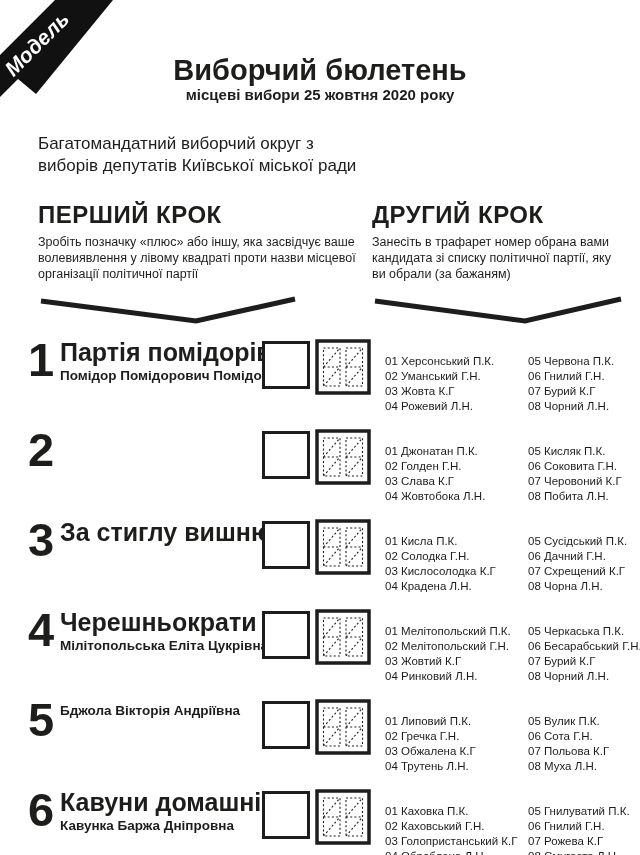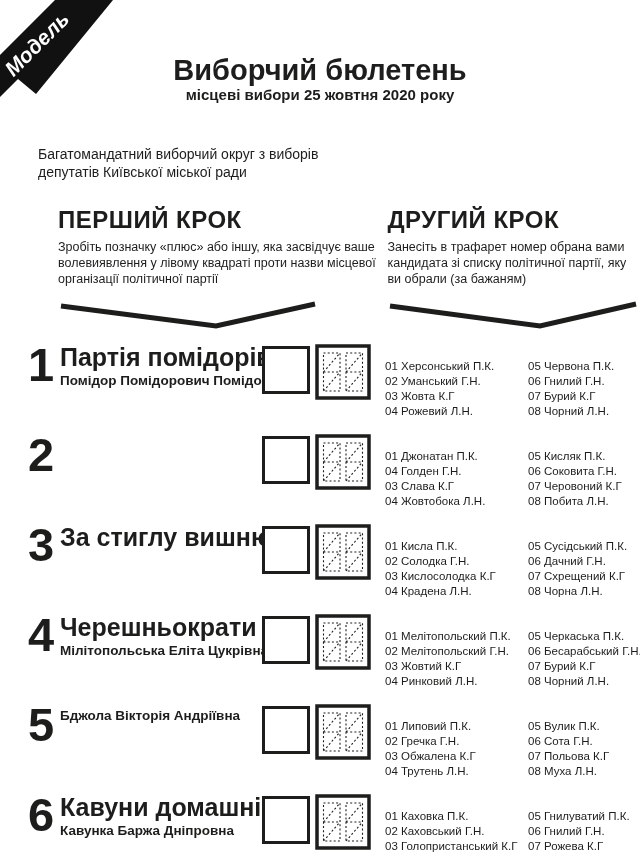--- a/index.html
+++ b/index.html
@@ -4,24 +4,24 @@
 <style>
   html,body{margin:0;padding:0;}
   body{
     width:640px;height:855px;background:#ffffff;color:#1d1d1b;
     font-family:"Liberation Sans", sans-serif;position:relative;overflow:hidden;
   }
   .ribbon{position:absolute;top:0;left:0;width:125px;height:125px;}
   .header{text-align:center;margin-top:55px;line-height:1.05;}
   .title{font-size:29px;font-weight:bold;}
   .subtitle{font-size:15px;font-weight:bold;margin-top:2px;}
-  .info-row{display:flex;margin:42px 0 0 38px;font-size:14px;line-height:1.3;}
+  .info-row{display:flex;margin:30px 0 0 38px;font-size:17px;line-height:1.3;}
   .info-left{width:334px;padding-right:14px;}
   .info-right{width:240px;}
-  .steps-row{display:flex;margin:24px 0 0 58px;}
+  .steps-row{display:flex;margin:24px 0 0 38px;}
   .step-left{width:334px;}
   .step-right{width:256px;}
   .step-title{font-size:24px;font-weight:bold;letter-spacing:0.5px;}
   .step-desc{font-size:12.5px;line-height:1.28;margin-top:5px;}
   .step-left .step-desc{width:318px;}
   .step-right .step-desc{width:248px;}
   .step-arrow{margin-top:14px;display:block;}
   .parties{margin:14px 0 0 28px;}
   .party-row{display:flex;align-items:flex-start;height:90px;}
   .party-ident{display:flex;width:234px;}
@@ -123,21 +123,21 @@
       </g>
       <g stroke="#1d1d1b" stroke-width="1.1" stroke-dasharray="2 2.2" fill="none">
         <rect x="31" y="9" width="16.5" height="38"></rect>
         <line x1="31" y1="28" x2="47.5" y2="28"></line>
         <line x1="31" y1="28" x2="47.5" y2="9"></line>
         <line x1="31" y1="47" x2="47.5" y2="28"></line>
       </g>
     </svg>
     <div class="cand-col cand-col1">
       <div>01 Джонатан П.К.</div>
-      <div>04 Голден Г.Н.</div>
+      <div>02 Голден Г.Н.</div>
       <div>03 Слава К.Г</div>
       <div>04 Жовтобока Л.Н.</div>
     </div>
     <div class="cand-col cand-col2">
       <div>05 Кисляк П.К.</div>
       <div>06 Соковита Г.Н.</div>
       <div>07 Черовоний К.Г</div>
       <div>08 Побита Л.Н.</div>
     </div>
   </div>

